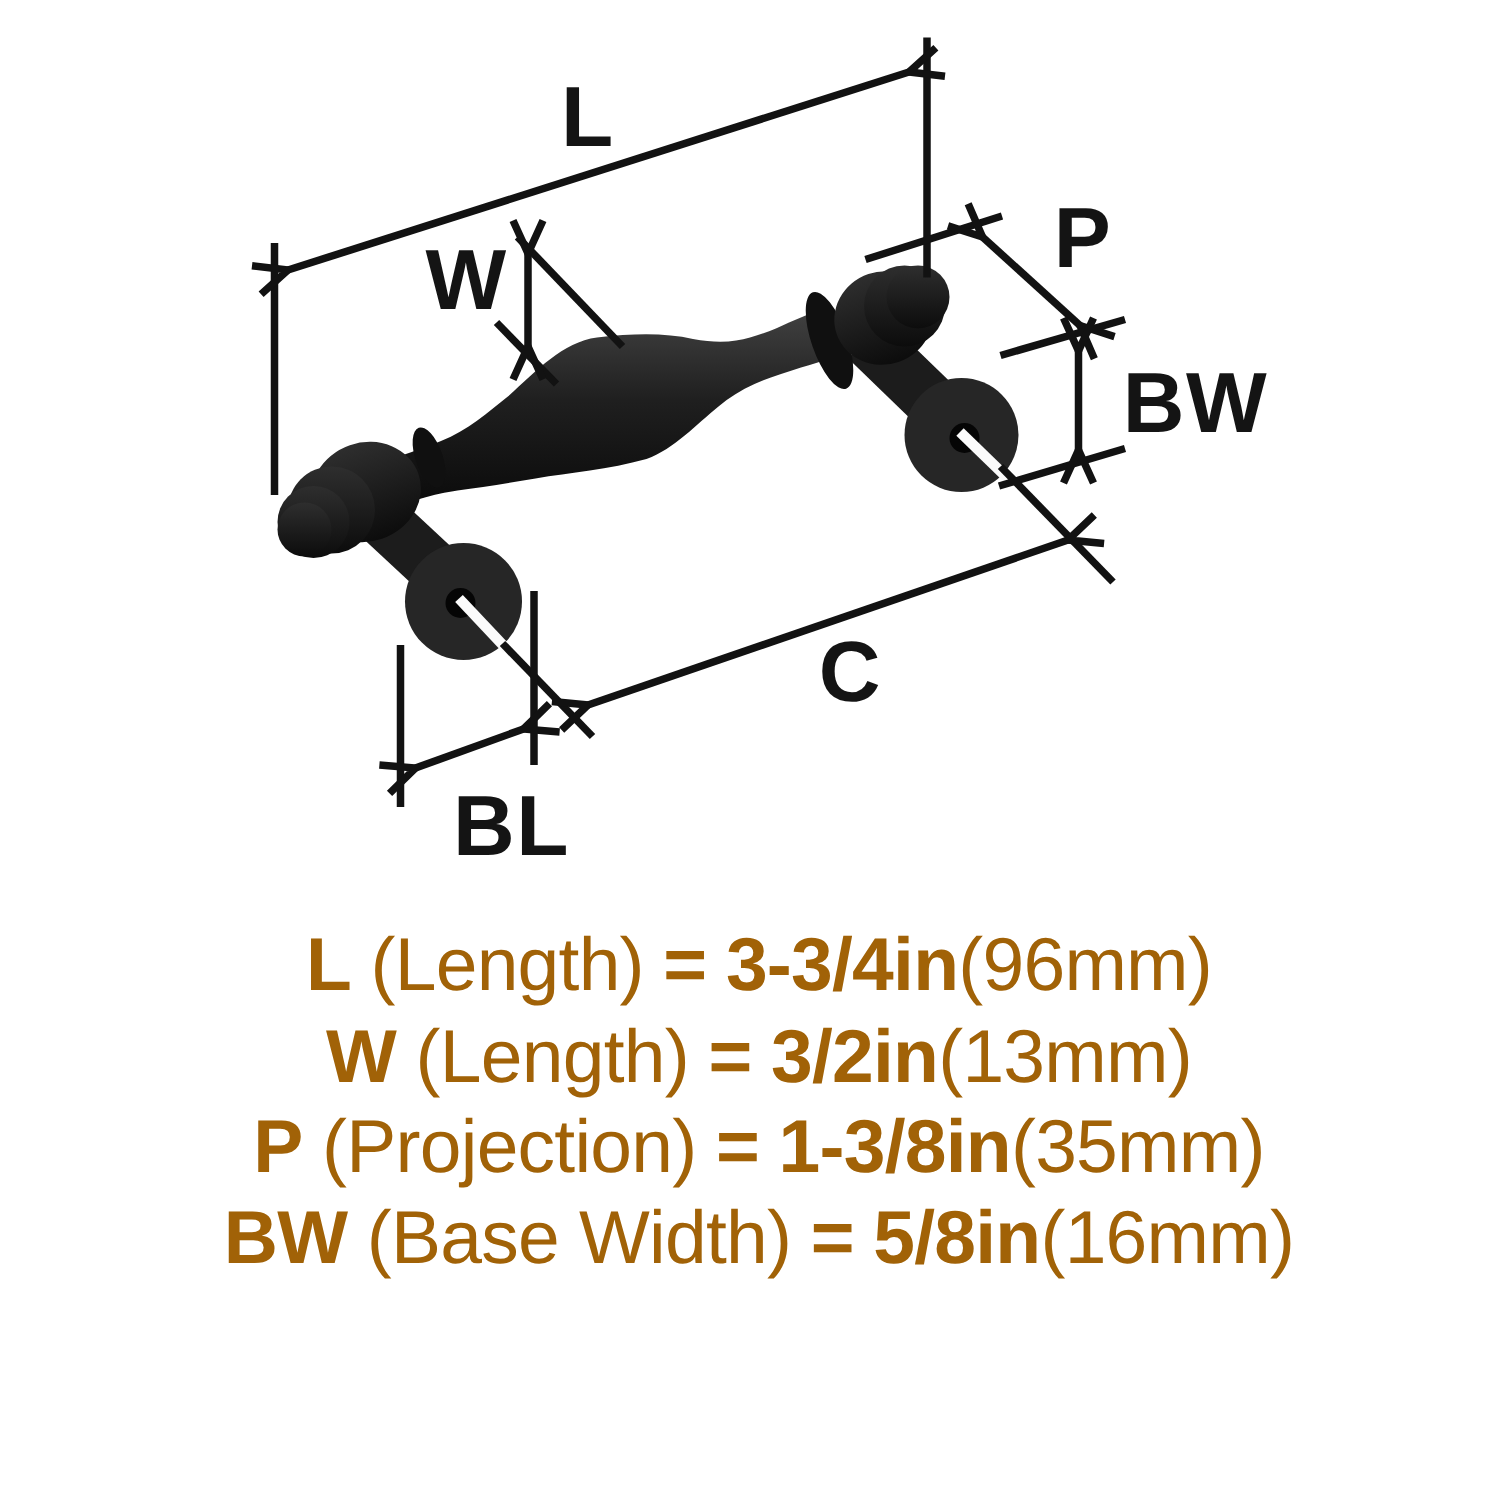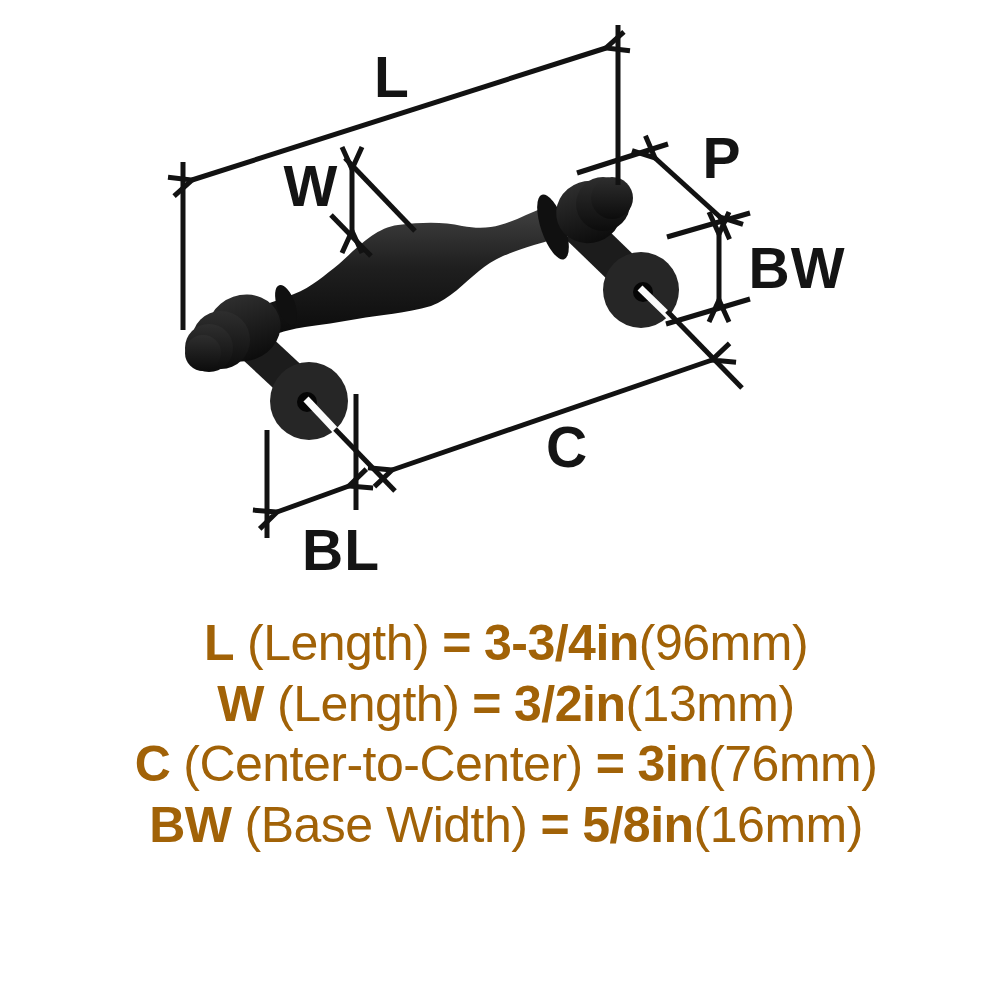--- a/index.html
+++ b/index.html
@@ -149,17 +149,17 @@
     <text class="dim-label" x="311" y="206">W</text>
     <text class="dim-label" x="722" y="178">P</text>
     <text class="dim-label" x="797" y="288">BW</text>
     <text class="dim-label" x="567" y="467">C</text>
     <text class="dim-label" x="341" y="570">BL</text>
   </svg>
 
   <div class="spec-block">
     <div class="spec-line"><span class="b">L</span><span class="r g">(Length)</span><span class="b g">=</span><span class="b g">3-3/4in</span><span class="r">(96mm)</span></div>
     <div class="spec-line"><span class="b">W</span><span class="r g">(Length)</span><span class="b g">=</span><span class="b g">3/2in</span><span class="r">(13mm)</span></div>
-    <div class="spec-line"><span class="b">C</span><span class="r g">(Center-to-Center)</span><span class="b g">=</span><span class="b g">3in</span><span class="r">(76mm)</span></div>
+    <div class="spec-line"><span class="b">P</span><span class="r g">(Projection)</span><span class="b g">=</span><span class="b g">1-3/8in</span><span class="r">(35mm)</span></div>
     <div class="spec-line"><span class="b">BW</span><span class="r g">(Base Width)</span><span class="b g">=</span><span class="b g">5/8in</span><span class="r">(16mm)</span></div>
   </div>
 
 </div>
 
 </body></html>

